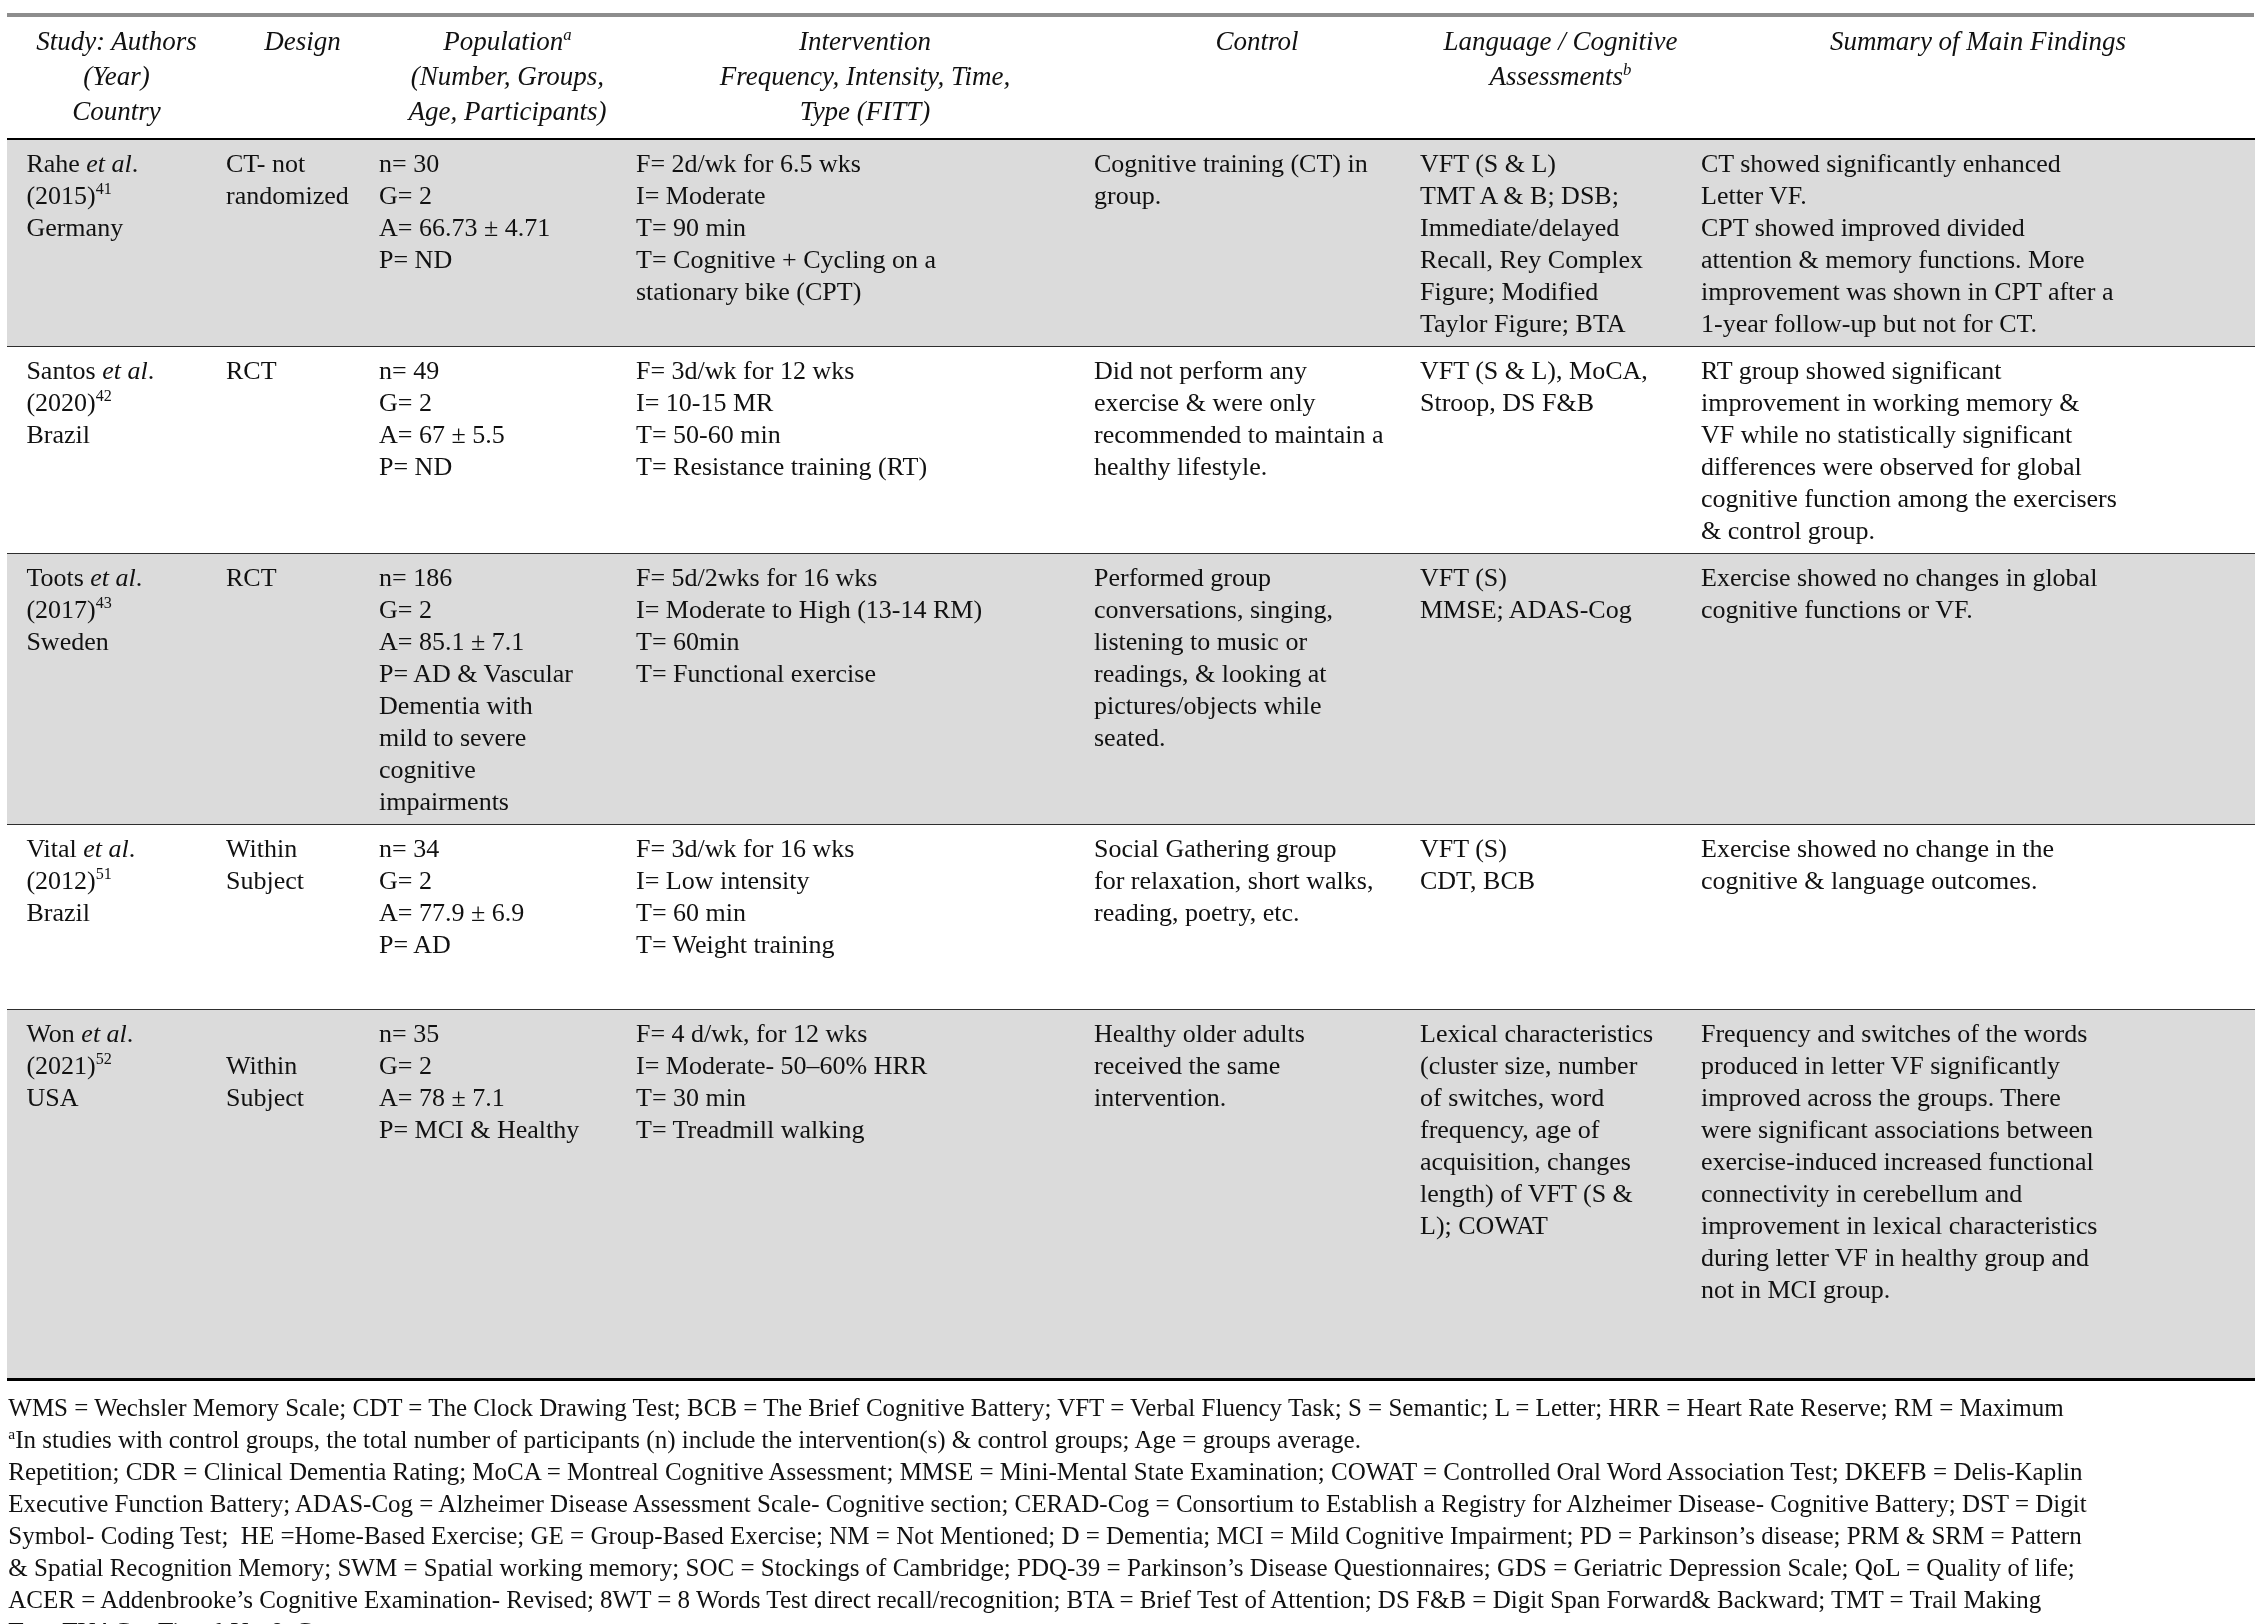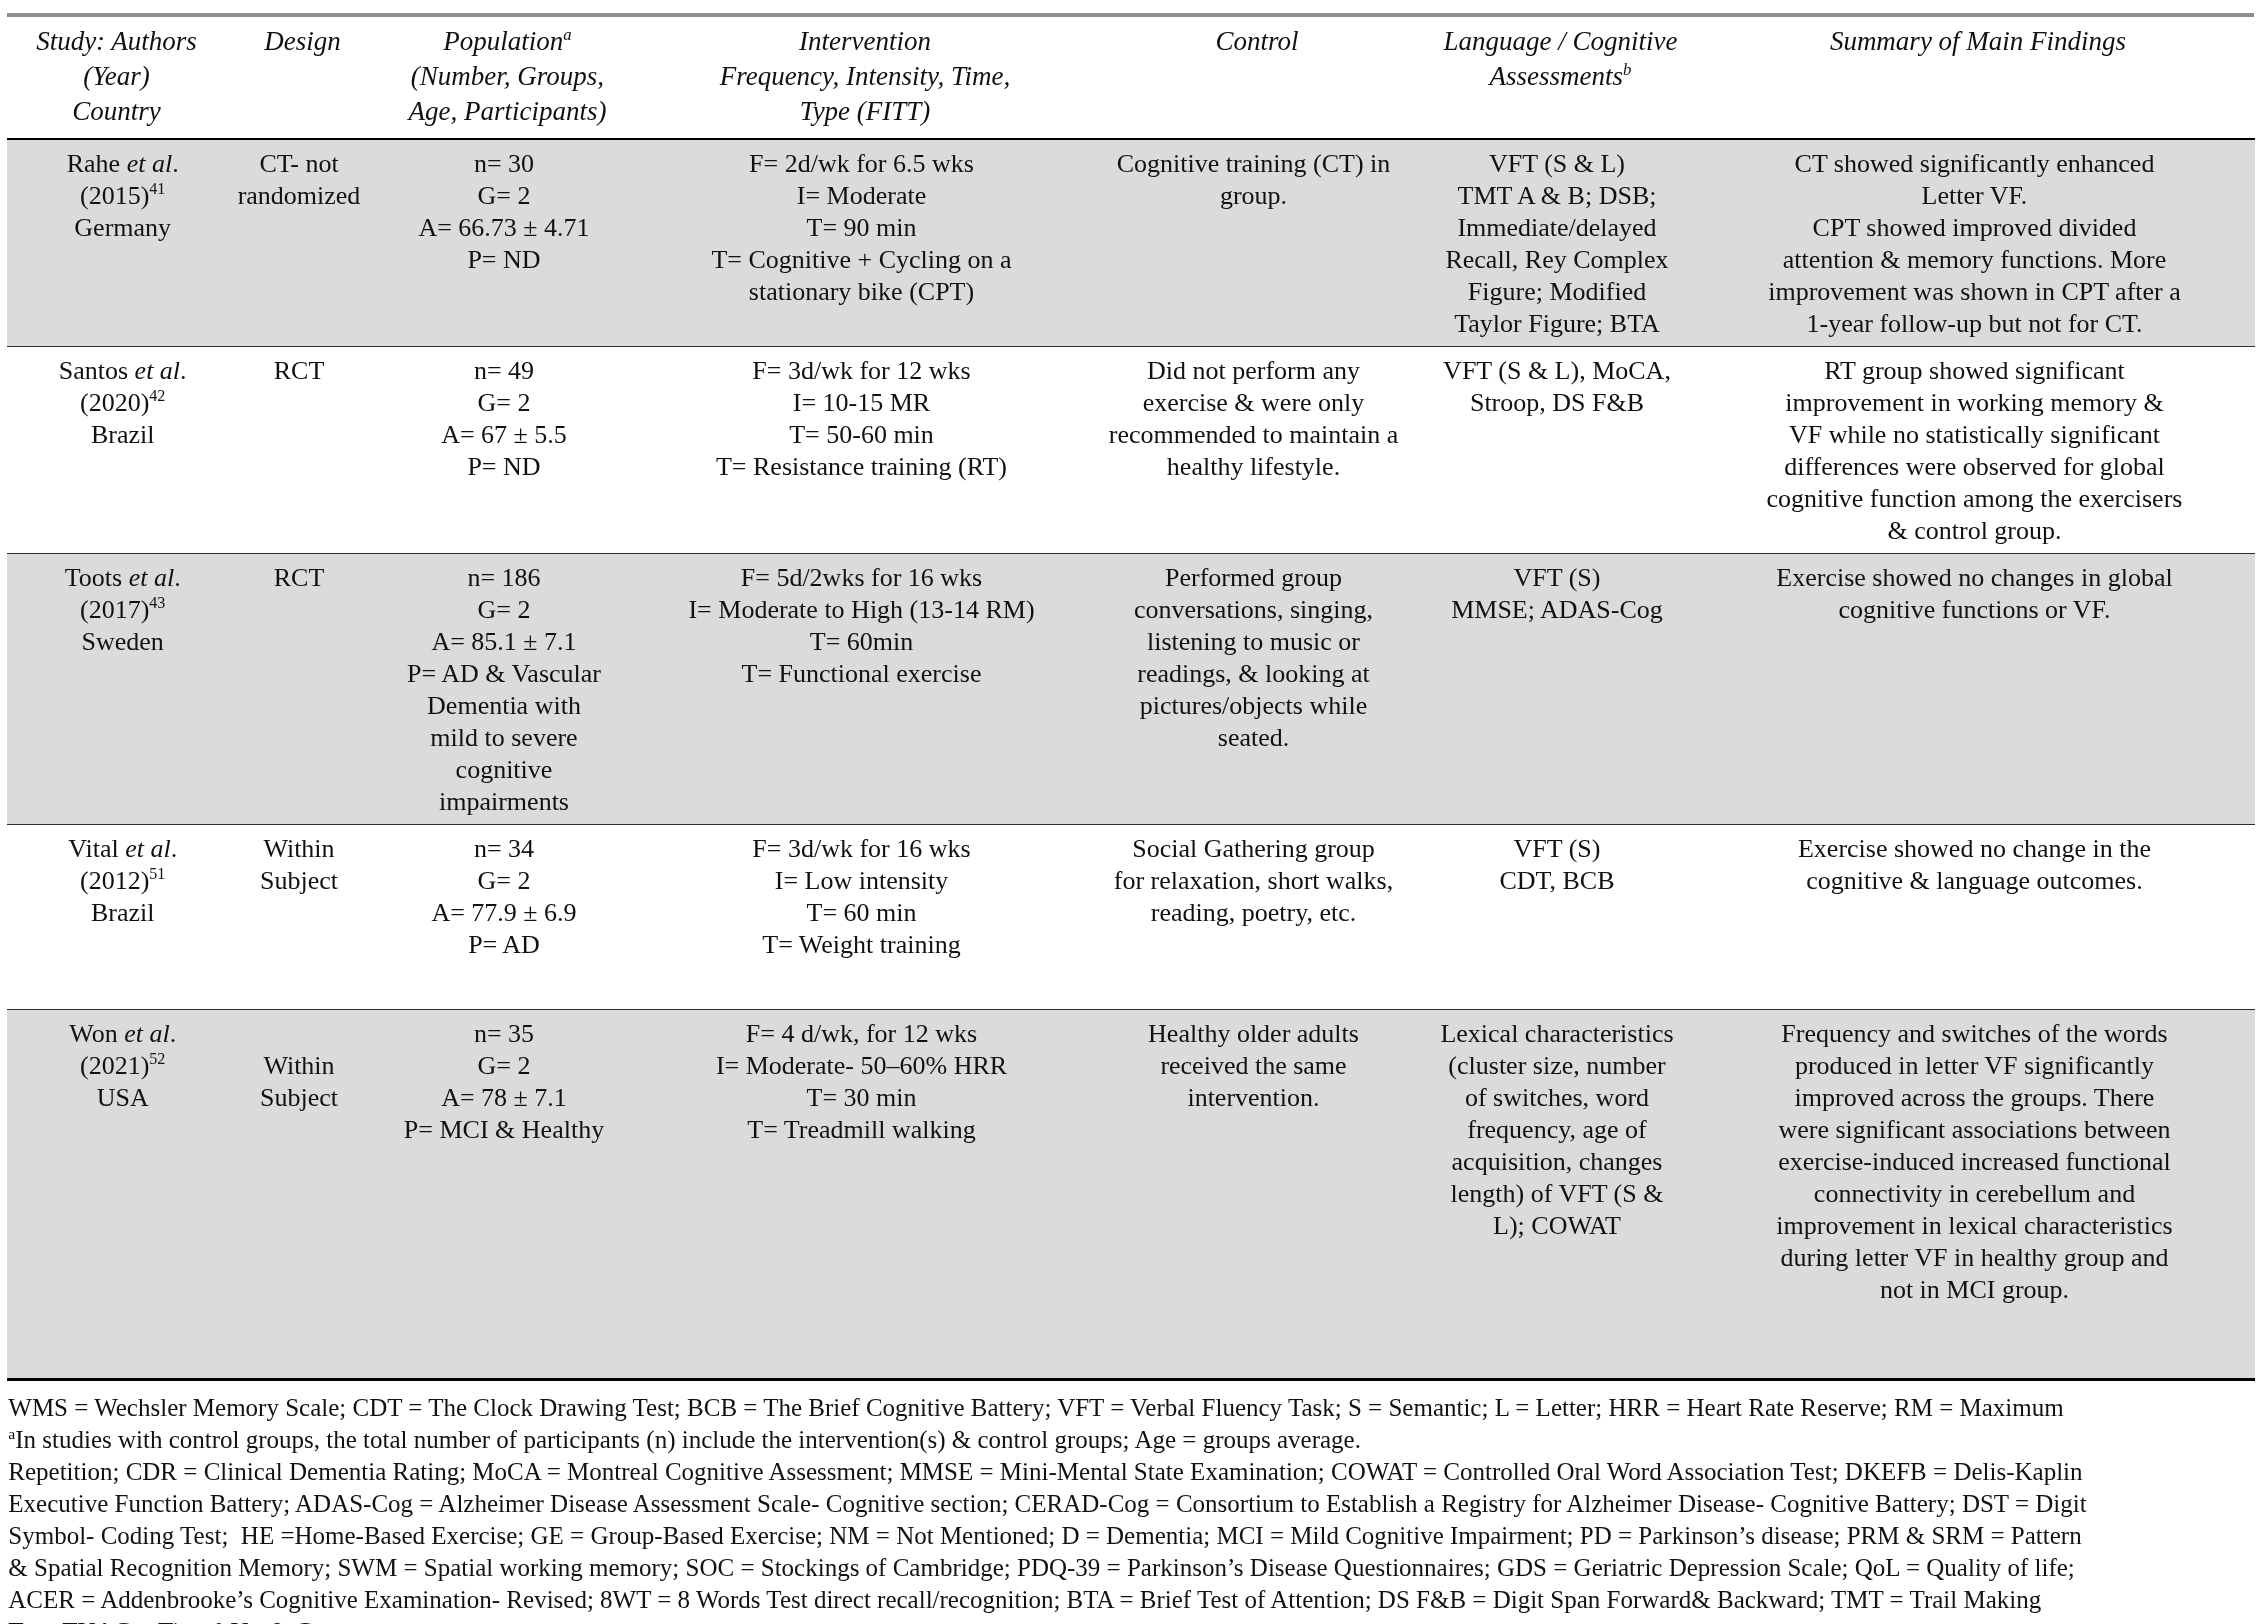--- a/index.html
+++ b/index.html
@@ -27,21 +27,21 @@
   col.c4{width:458px}
   col.c5{width:326px}
   col.c6{width:281px}
   col.c7{width:554px}
   thead th{
     font-style:italic;font-weight:normal;text-align:center;vertical-align:top;
     padding:7px 4.2px 9.7px 4.2px;border-bottom:2.1px solid var(--rule-dark);
     font-size:27px;line-height:35px;
   }
   tbody td{
-    vertical-align:top;text-align:center;
+    vertical-align:top;text-align:left;
     padding:8.3px 7px 5.6px 0;
     font-size:26px;line-height:32px;
   }
   tbody td:first-child{padding-left:19.4px;}
   tbody tr{border-bottom:1.4px solid var(--rule-mid);}
   tbody tr:last-child{border-bottom:3.5px solid var(--rule-dark);}
   tr.shaded{background:var(--shade);}
   .ln{white-space:pre;}
   sup{font-size:0.62em;line-height:0;vertical-align:super;}
   .it{font-style:italic;}

